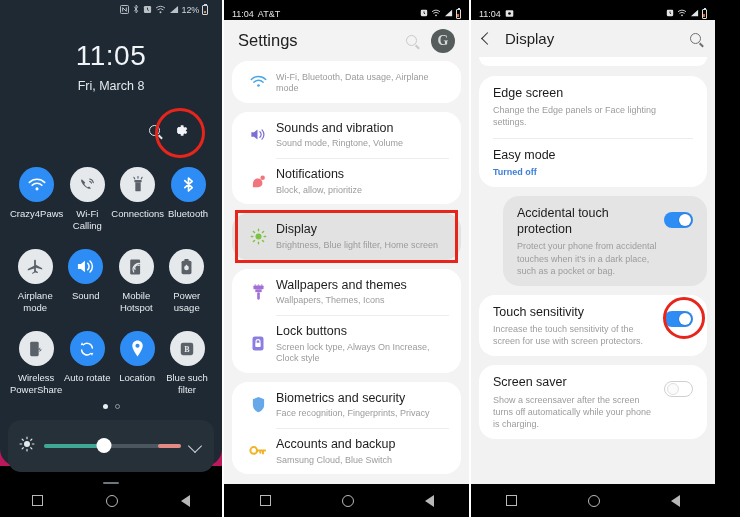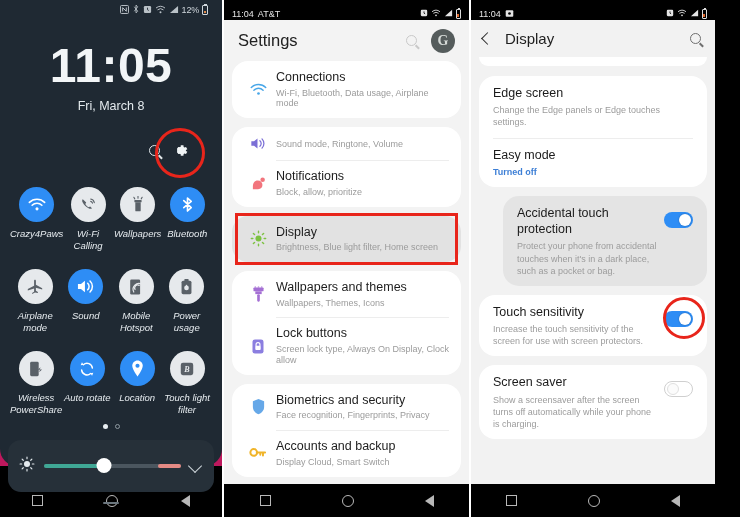--- a/index.html
+++ b/index.html
@@ -37,21 +37,21 @@
   .si { display:inline-block; opacity:.88; }
   .batt-pct { font-size:9px; color:#cfd6dc; letter-spacing:-.2px; }
   .batt-shell {
     width:6px; height:10px; border:1px solid #cfd6dc; border-radius:1px;
     position:relative; display:inline-block;
   }
   .batt-shell:before{content:"";position:absolute;top:-2.5px;left:1.3px;width:2.4px;height:1.6px;background:#cfd6dc;}
   .batt-shell:after{content:"";position:absolute;bottom:0.6px;left:0.6px;right:0.6px;height:2.6px;background:#e08a4a;}
 
   .clock { text-align:center; margin-top:22px; }
-  .clock .time { font-size:48px; color:#f2f5f7; font-weight:700; letter-spacing:.5px; line-height:1; }
+  .clock .time { font-size:28px; color:#f2f5f7; font-weight:400; letter-spacing:.5px; line-height:1; }
   .clock .date { font-size:12.5px; color:#e3e9ed; margin-top:9px; font-weight:400; }
 
   .qs-head { position:relative; height:54px; margin-top:14px; }
   .qs-search {
     position:absolute; right:62px; top:18px;
     width:11px; height:11px; border:1.6px solid #e2e7ea; border-radius:50%;
   }
   .qs-search:after{content:"";position:absolute;right:-4px;bottom:-3px;width:5px;height:1.6px;background:#e2e7ea;transform:rotate(45deg);}
   .qs-gear { position:absolute; right:32px; top:14px; width:19px; height:19px; }
   .red-ring-gear {
@@ -202,21 +202,21 @@
       <div class="qs-search"></div>
       <div class="qs-gear">
         <svg width="19" height="19" viewBox="0 0 20 20">
           <path fill="#f0f4f6" d="M10 6.4a3.6 3.6 0 1 0 0 7.2 3.6 3.6 0 0 0 0-7.2zm0 5.4a1.8 1.8 0 1 1 0-3.6 1.8 1.8 0 0 1 0 3.6z"></path>
           <path fill="#f0f4f6" d="M17.2 11.4l-1.5-.9a5.9 5.9 0 0 0 0-1l1.5-.9-1.4-2.4-1.6.6a6.2 6.2 0 0 0-.9-.5l-.2-1.7h-2.8l-.2 1.7c-.3.1-.6.3-.9.5l-1.6-.6L6.2 8.6l1.5.9a5.9 5.9 0 0 0 0 1l-1.5.9 1.4 2.4 1.6-.6c.3.2.6.4.9.5l.2 1.7h2.8l.2-1.7c.3-.1.6-.3.9-.5l1.6.6 1.4-2.4z"></path>
         </svg>
       </div>
       <div class="red-ring-gear"></div>
     </div>
 
-    <div class="tiles" style="position:relative;z-index:2;font-style:italic;">
+    <div class="tiles" style="position:relative;z-index:2;">
       <div class="tile-row">
         <div class="tile">
           <div class="circ on">
             <svg width="18" height="14" viewBox="0 0 20 15">
                 <path d="M1.5 4.6A12 12 0 0 1 18.5 4.6" stroke="#fff" stroke-width="1.8" fill="none" stroke-linecap="round"></path>
                 <path d="M4.6 7.8A7.6 7.6 0 0 1 15.4 7.8" stroke="#fff" stroke-width="1.8" fill="none" stroke-linecap="round"></path>
                 <circle cx="10" cy="11.8" r="1.7" fill="#fff"></circle>
               </svg>
           </div>
           <div class="lbl">Crazy4Paws</div>
@@ -232,21 +232,21 @@
           <div class="lbl">Wi-Fi Calling</div>
         </div>
         <div class="tile">
           <div class="circ off">
             <svg width="16" height="18" viewBox="0 0 16 20">
                 <path d="M5 7h6v9a1 1 0 0 1-1 1H6a1 1 0 0 1-1-1z" fill="#5a6168"></path>
                 <rect x="4" y="4.5" width="8" height="2.4" rx=".6" fill="#5a6168"></rect>
                 <path d="M8 0v2.4M3.4 1.4l1 1.8M12.6 1.4l-1 1.8" stroke="#5a6168" stroke-width="1.2" stroke-linecap="round"></path>
               </svg>
           </div>
-          <div class="lbl">Wallpapers</div>
+          <div class="lbl">Connections</div>
         </div>
         <div class="tile">
           <div class="circ on">
             <svg width="13" height="19" viewBox="0 0 14 20">
                 <path d="M3 5.8L11 13.4 7 17V3l4 3.6L3 13.4" stroke="#fff" stroke-width="1.8" fill="none" stroke-linejoin="round" stroke-linecap="round"></path>
               </svg>
           </div>
           <div class="lbl">Bluetooth</div>
         </div>
       </div>
@@ -321,21 +321,21 @@
           </div>
           <div class="lbl">Location</div>
         </div>
         <div class="tile">
           <div class="circ off">
             <svg width="16" height="16" viewBox="0 0 18 18">
                 <rect x="2" y="2" width="14" height="14" rx="2.4" fill="#5a6168"></rect>
                 <text x="9" y="12.6" font-size="9" font-family="Liberation Serif, serif" fill="#e6e9ec" text-anchor="middle" font-weight="700">B</text>
               </svg>
           </div>
-          <div class="lbl">Touch light filter</div>
+          <div class="lbl">Blue such filter</div>
         </div>
       </div>
 
       <div class="dots">
         <div class="dot"></div>
         <div class="dot hollow"></div>
       </div>
     </div>
 
     <div class="bright-card" style="position:relative;z-index:2;">
@@ -405,35 +405,35 @@
       <div class="card">
         <div class="srow">
           <div class="sicon">
             <svg width="17" height="14" viewBox="0 0 20 15">
                 <path d="M1.5 4.6A12 12 0 0 1 18.5 4.6" stroke="#49a7e8" stroke-width="1.7" fill="none" stroke-linecap="round"></path>
                 <path d="M4.6 7.8A7.6 7.6 0 0 1 15.4 7.8" stroke="#49a7e8" stroke-width="1.7" fill="none" stroke-linecap="round"></path>
                 <circle cx="10" cy="11.6" r="1.6" fill="#49a7e8"></circle>
               </svg>
           </div>
           <div class="stext">
-            <div class="stitle">Connections</div>
             <div class="ssub">Wi-Fi, Bluetooth, Data usage, Airplane mode</div>
           </div>
         </div>
       </div>
 
       <div class="card">
         <div class="srow">
           <div class="sicon">
             <svg width="18" height="15" viewBox="0 0 20 18">
                 <path d="M2 6.4h3.2L9.4 3v12L5.2 11.6H2z" fill="#7b6fd6"></path>
                 <path d="M12.3 5.6a4.6 4.6 0 0 1 0 6.8M14.8 3.4a8 8 0 0 1 0 11.2" stroke="#7b6fd6" stroke-width="1.5" fill="none" stroke-linecap="round"></path>
               </svg>
           </div>
           <div class="stext">
+            <div class="stitle">Sounds and vibration</div>
             <div class="ssub">Sound mode, Ringtone, Volume</div>
           </div>
         </div>
         <div class="srow">
           <div class="sicon">
             <svg width="17" height="15" viewBox="0 0 18 16">
                 <path d="M3 10.6c0-3.4 2.2-5.8 5.2-5.8 3 0 5 2 5 4.8 0 2.6-1.8 4.4-4.6 4.4H3z" fill="#f2757d"></path>
                 <circle cx="13.4" cy="4" r="2.4" fill="#f2757d"></circle>
               </svg>
           </div>
@@ -482,21 +482,21 @@
         <div class="srow">
           <div class="sicon">
             <svg width="14" height="17" viewBox="0 0 15 18">
                 <rect x="1.6" y="1.4" width="11.8" height="15.2" rx="2.6" fill="#8b7ee0"></rect>
                 <path d="M5.4 8.4V7a2.1 2.1 0 0 1 4.2 0v1.4" stroke="#fff" stroke-width="1.2" fill="none"></path>
                 <rect x="4.6" y="8.2" width="5.8" height="4.6" rx="1" fill="#fff"></rect>
               </svg>
           </div>
           <div class="stext">
             <div class="stitle">Lock buttons</div>
-            <div class="ssub">Screen lock type, Always On Display, Clock allow</div>
+            <div class="ssub">Screen lock type, Always On Increase, Clock style</div>
           </div>
         </div>
       </div>
 
       <div class="card">
         <div class="srow">
           <div class="sicon">
             <svg width="15" height="17" viewBox="0 0 16 18">
                 <path d="M8 1L2 3.4v6.2C2 13.4 5 16.4 8 17.2c3-.8 6-3.8 6-7.6V3.4z" fill="#66a8e8"></path>
               </svg>
@@ -508,21 +508,21 @@
         </div>
         <div class="srow">
           <div class="sicon">
             <svg width="18" height="16" viewBox="0 0 20 18">
                 <circle cx="5.2" cy="8.4" r="3.8" fill="none" stroke="#f0b429" stroke-width="2.2"></circle>
                 <path d="M8.6 8.4H18M15.6 8.4v3.4M12.6 8.4v2.6" stroke="#f0b429" stroke-width="2.2" stroke-linecap="round"></path>
               </svg>
           </div>
           <div class="stext">
             <div class="stitle">Accounts and backup</div>
-            <div class="ssub">Display Cloud, Smart Switch</div>
+            <div class="ssub">Samsung Cloud, Blue Switch</div>
           </div>
         </div>
 
       </div>
     </div>
 
     <div class="navbar">
       <div class="nb nb-square"></div>
       <div class="nb nb-circle"></div>
       <div class="nb nb-tri"></div>
@@ -569,21 +569,21 @@
         <div class="disp-title">Display</div>
         <div class="disp-search"></div>
       </div>
 
       <div class="topstub"></div>
 
       <div class="dcard">
         <div class="drow">
           <div class="dmain">
             <div class="dtitle">Edge screen</div>
-            <div class="dsub">Change the Edge panels or Edge touches settings.</div>
+            <div class="dsub">Change the Edge panels or Face lighting settings.</div>
           </div>
         </div>
         <div class="drow">
           <div class="dmain">
             <div class="dtitle">Easy mode</div>
             <div class="dsub blue">Turned off</div>
           </div>
         </div>
       </div>
 

